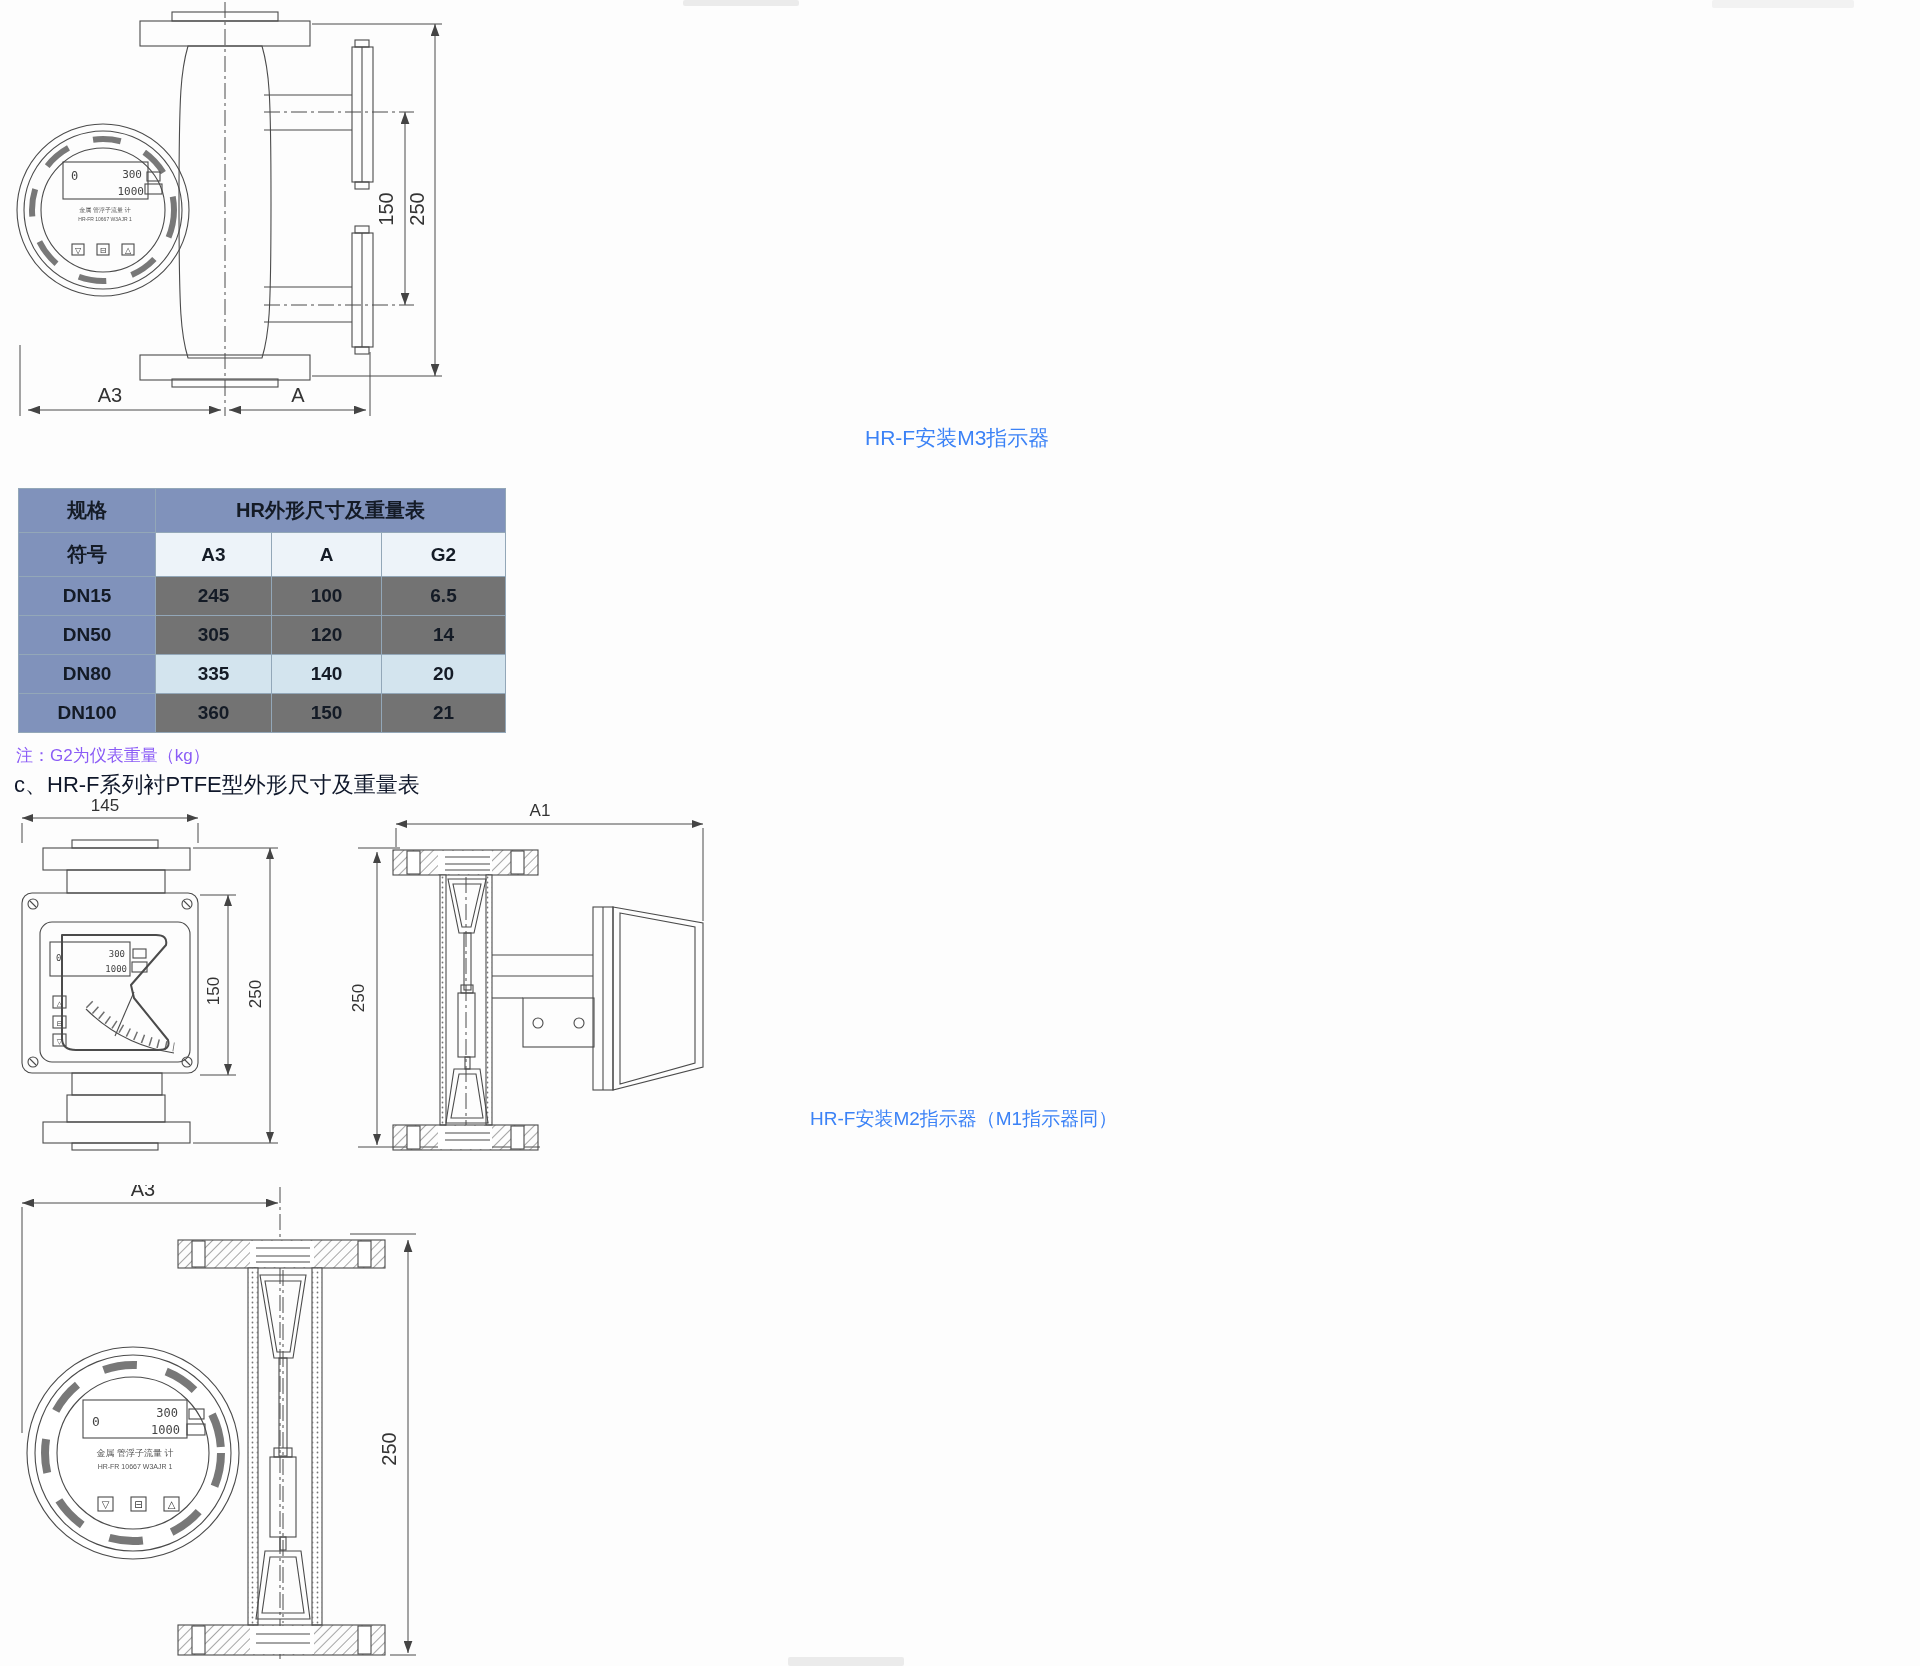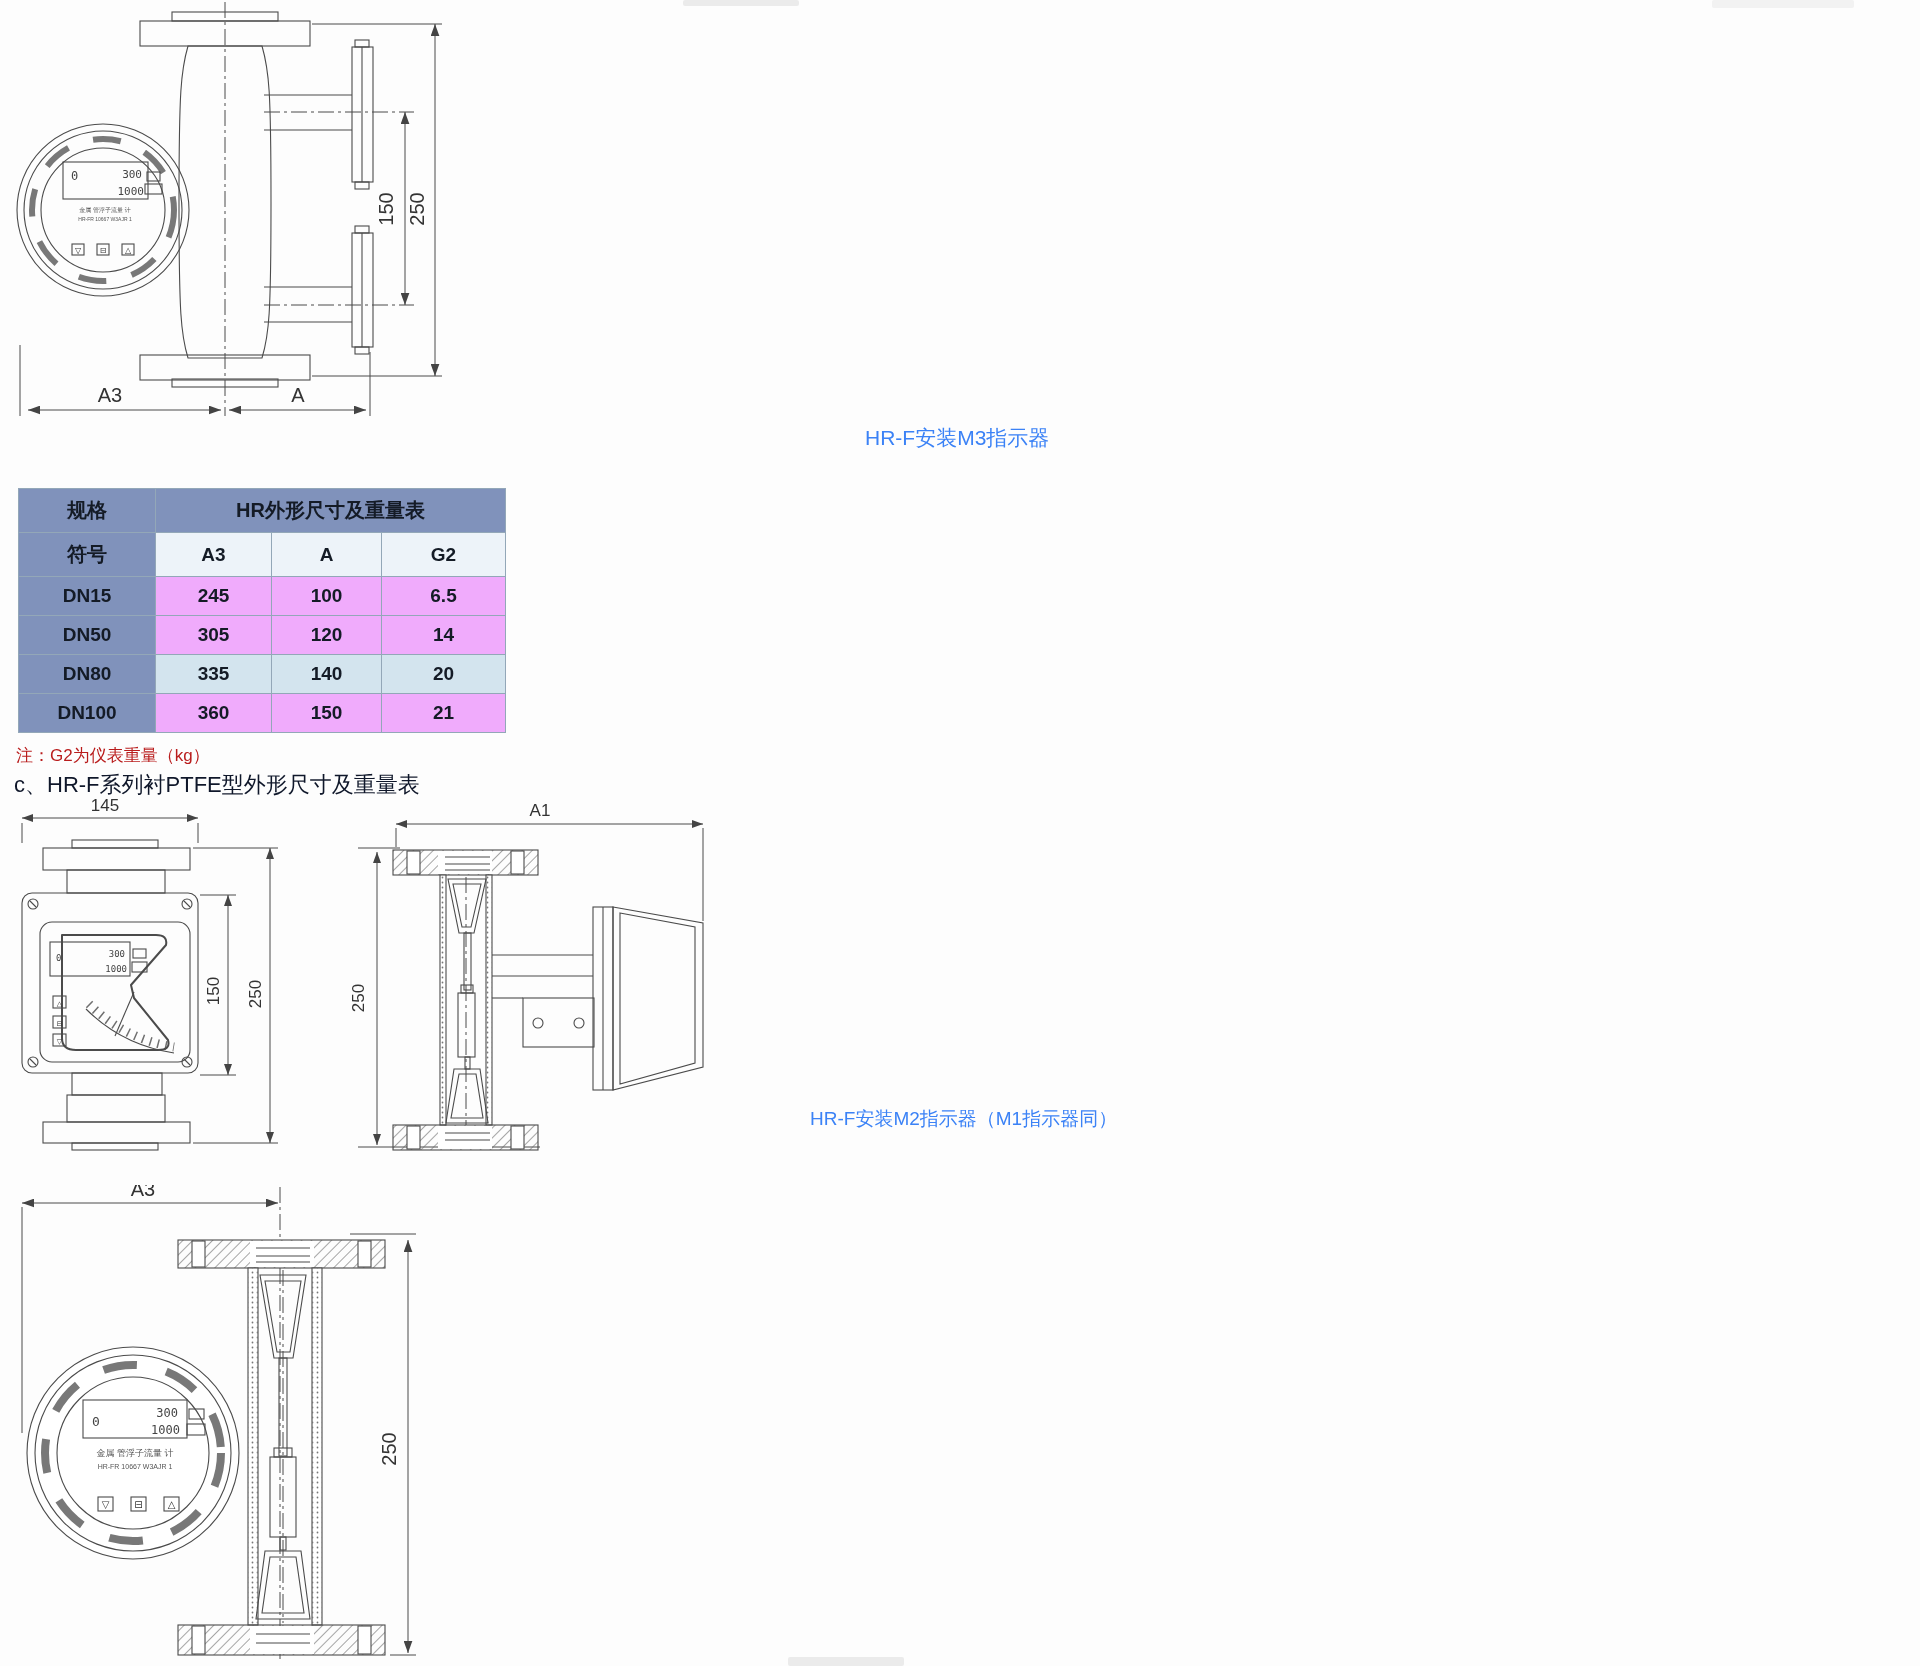--- a/index.html
+++ b/index.html
@@ -8,21 +8,21 @@
   .abs{position:absolute;}
   .caption{color:#3b82f6;white-space:nowrap;}
   .smudge{background:#dcdcdc;opacity:.55;border-radius:2px;}
 
   
   table.spec{border-collapse:collapse;table-layout:fixed;}
   table.spec td{border:1px solid #93a7b8;text-align:center;vertical-align:middle;
                 font-weight:bold;color:#141b26;padding:8px;overflow:hidden;}
   td.blue{background:#8092bb;border-color:#aab7cf;color:#0e141f;}
   td.sub{background:#edf3f9;}
-  tr.alt1 td.val{background:#f0abfc;}
+  tr.alt1 td.val{background:#737373;}
   tr.alt2 td.val{background:#d3e4ee;}
   td.t20{font-size:20px;} td.t19{font-size:19px;}
 
   
   svg{display:block;}
   svg .d{stroke:#4b4b4b;fill:none;stroke-width:1.1;}
   svg .d2{stroke:#4b4b4b;fill:none;stroke-width:2;stroke-linejoin:round;}
   svg .cl{stroke:#4b4b4b;fill:none;stroke-width:1;stroke-dasharray:16 4 3 4;}
   svg .dim{stroke:#4b4b4b;fill:none;stroke-width:1;}
   svg .wfill{fill:#ffffff;stroke:#4b4b4b;stroke-width:1.1;}
@@ -157,21 +157,21 @@
     </tr>
     <tr class="alt1" style="height:34px">
       <td class="blue t19">DN100</td>
       <td class="val t19">360</td>
       <td class="val t19">150</td>
       <td class="val t19">21</td>
     </tr>
   </tbody>
     </table>
 
-  <div class="abs" style="left:16px;top:744px;font-size:17px;color:#b91c1c;">注：G2为仪表重量（kg）</div>
+  <div class="abs" style="left:16px;top:744px;font-size:17px;color:#8b5cf6;">注：G2为仪表重量（kg）</div>
   <div class="abs" style="left:14px;top:770px;font-size:22px;color:#0f172a;text-align:right;">c、HR-F系列衬PTFE型外形尺寸及重量表</div>
 
   <svg class="abs" style="left:0;top:795px;" width="300" height="380" viewBox="0 0 300 380">
     <defs>
       <marker id="a2m" viewBox="0 0 11 8" refX="11" refY="4" markerWidth="11" markerHeight="8" markerUnits="userSpaceOnUse" orient="auto-start-reverse">
         <path d="M0,0 L11,4 L0,8 Z" fill="#444"></path>
       </marker>
     </defs>
 
     <g>

